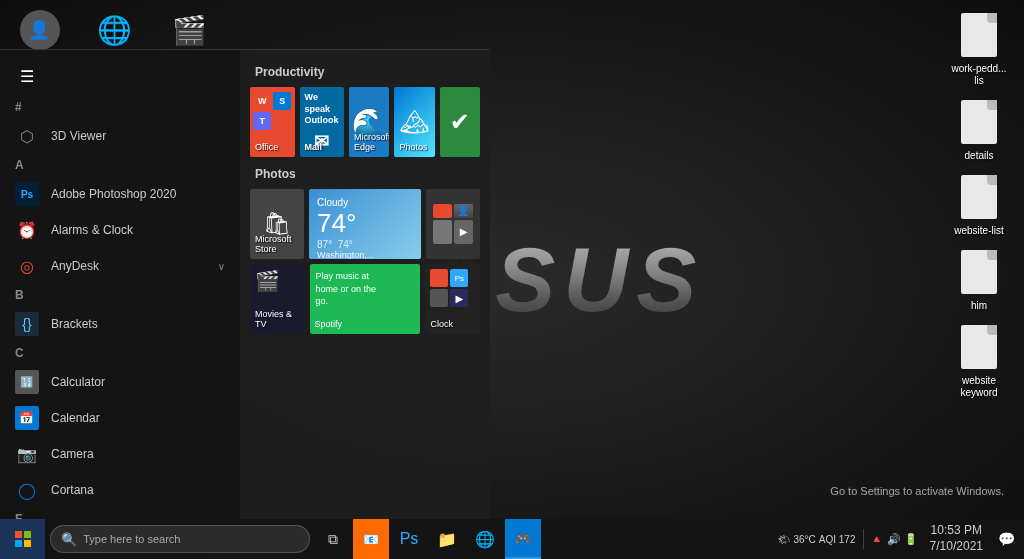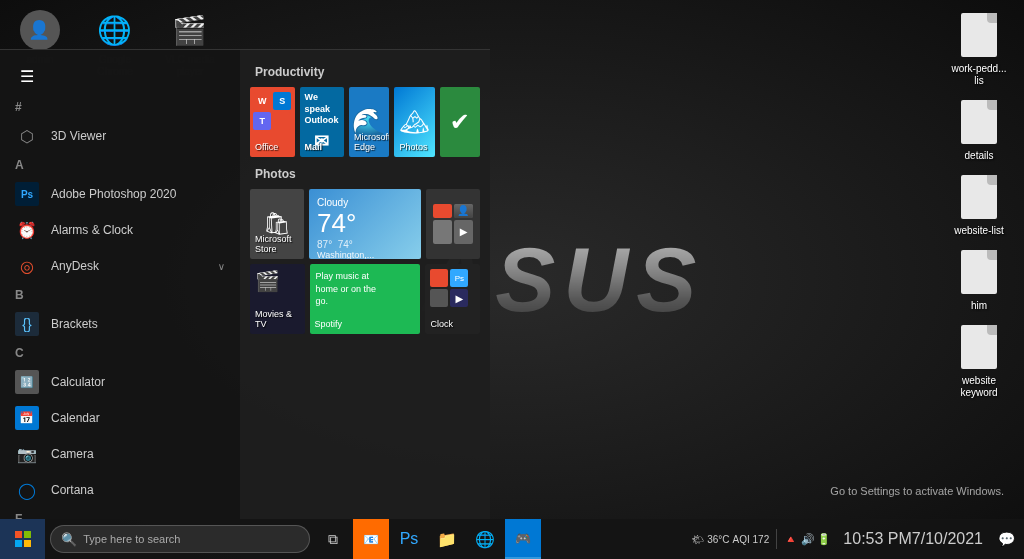--- a/index.html
+++ b/index.html
@@ -202,23 +202,23 @@
     .system-tray {
       display: flex;
       align-items: center;
       gap: 3px;
       font-size: 11px;
       color: #ccc;
     }
 
     .clock {
       display: flex;
-      flex-direction: row;
-      align-items: center;
-      font-size: 16px;
+      flex-direction: column;
+      align-items: center;
+      font-size: 12px;
       color: #ccc;
       padding: 0 8px;
       line-height: 1.3;
     }
 
     .weather-temp {
       color: #ccc;
       font-size: 10px;
       display: flex;
       align-items: center;

